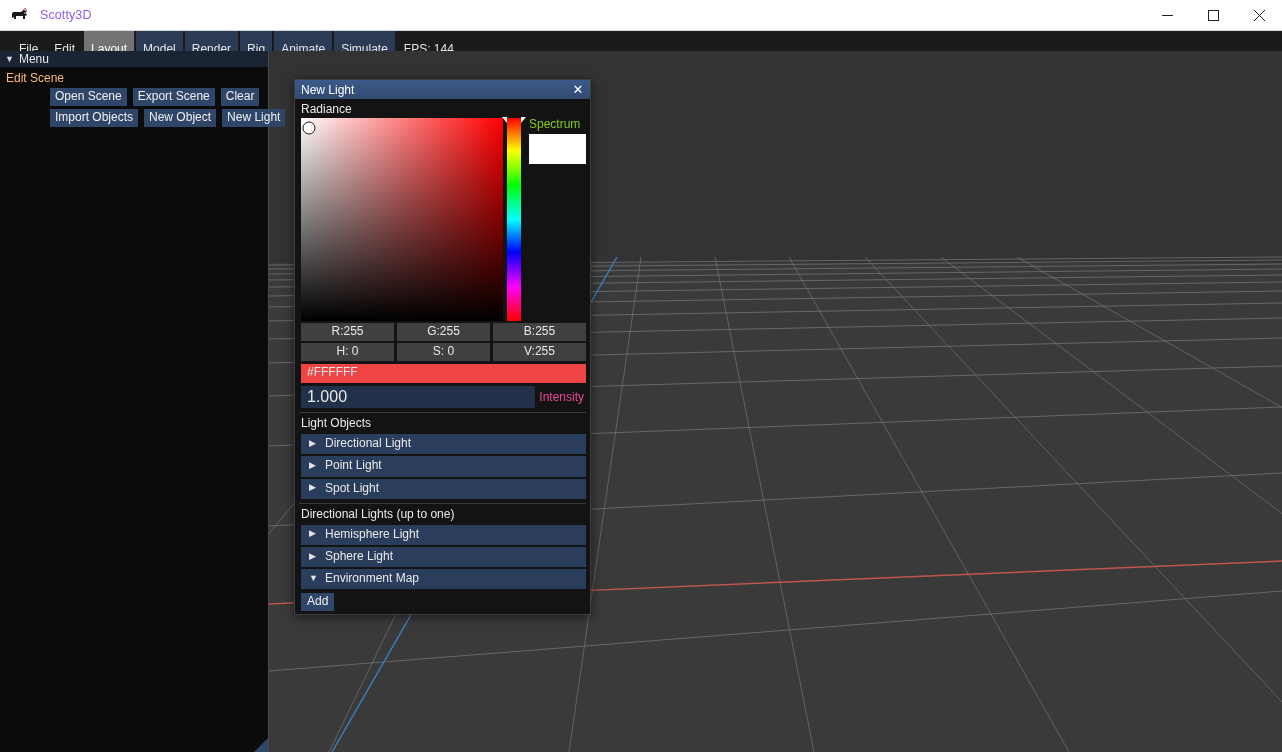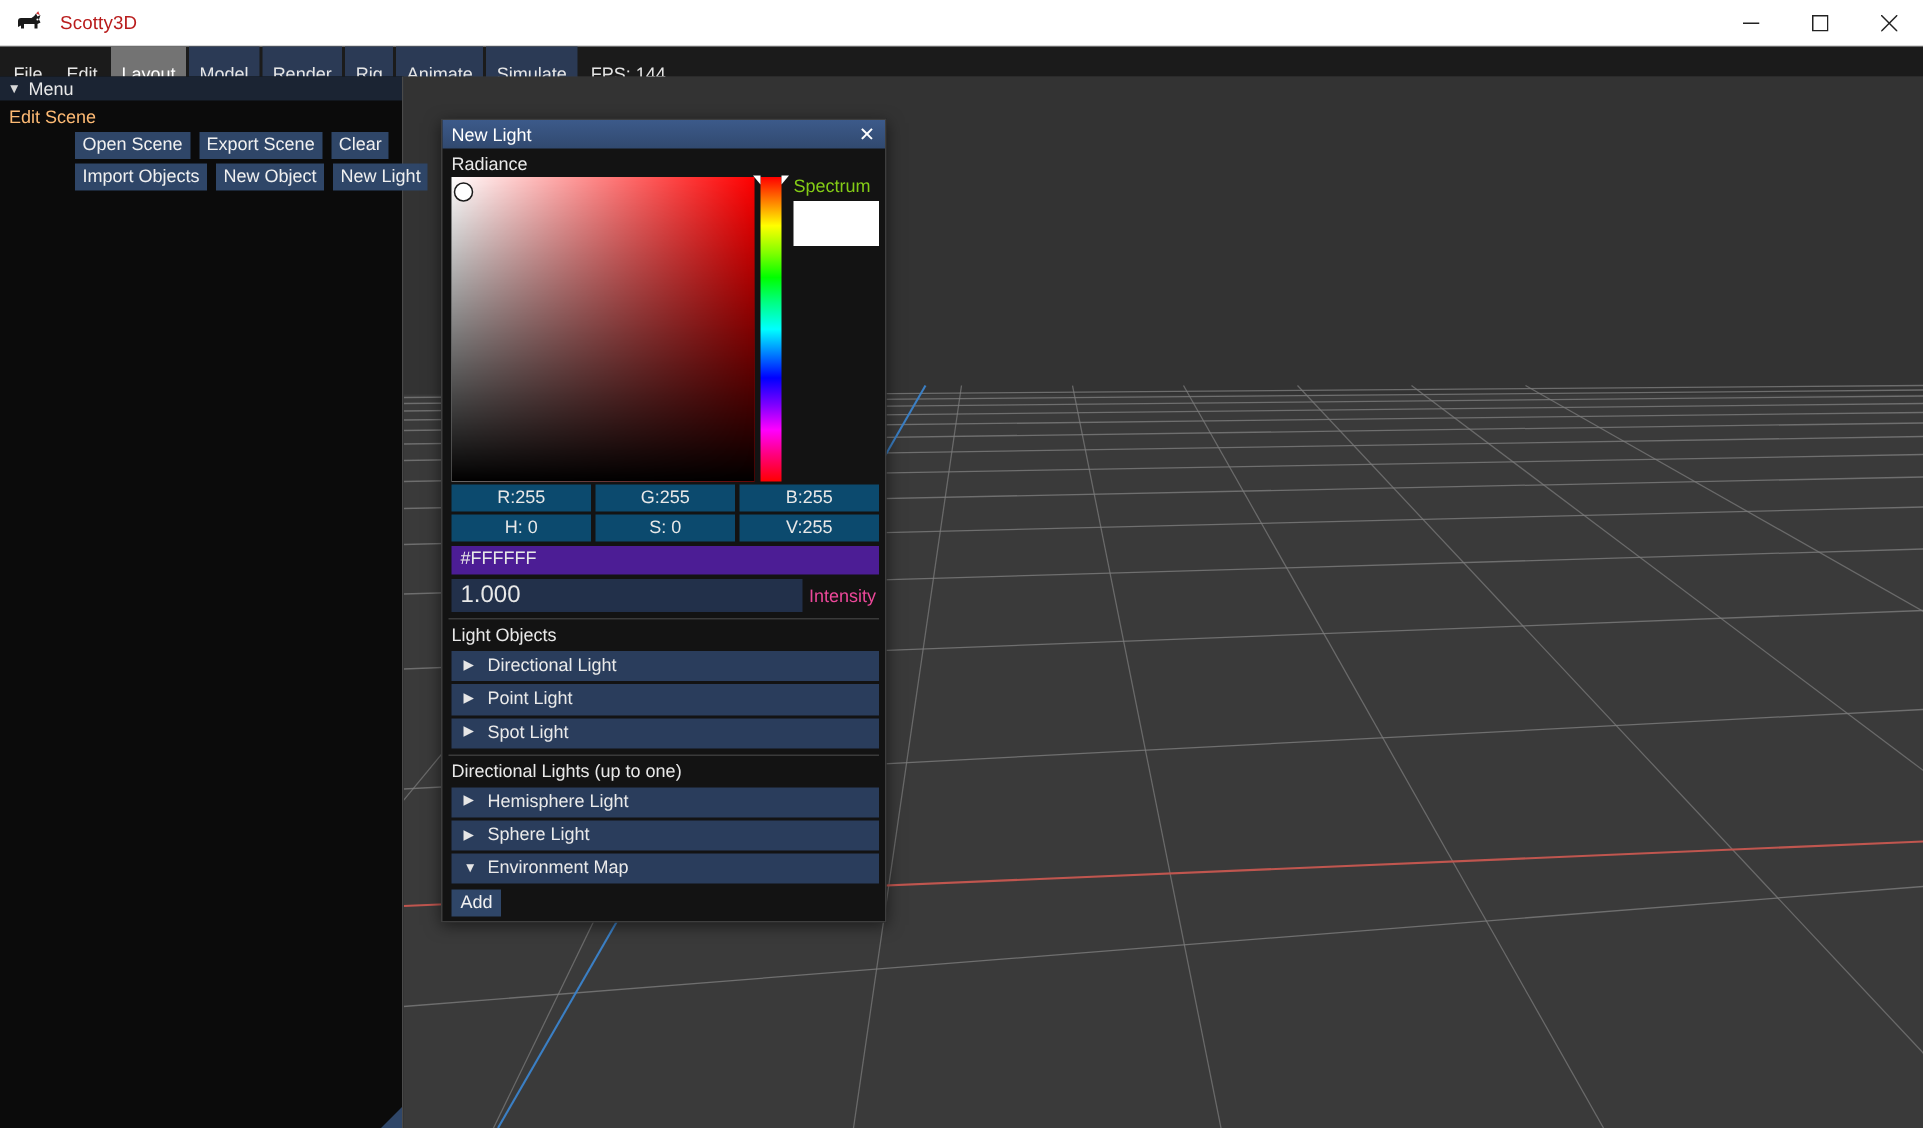--- a/index.html
+++ b/index.html
@@ -13,34 +13,34 @@
   #app { position:relative; width:1282px; height:752px; background:#3a3a3a; }
 
   
   .titlebar {
     position:absolute; left:0; top:0; width:1282px; height:31px;
     background:#ffffff; border-bottom:1px solid #d9d9d9;
     display:flex; align-items:center;
   }
   .tb-icon { width:20px; height:18px; margin-left:10px; position:relative; }
   .tb-title {
-    margin-left:10px; font-size:12.5px; color:#b91c1c; letter-spacing:.1px;
+    margin-left:10px; font-size:12.5px; color:#8b5cf6; letter-spacing:.1px;
   }
   .tb-spacer { flex:1; }
   .winbtn {
     width:46px; height:31px; display:flex; align-items:center; justify-content:center;
     color:#333;
   }
   .winbtn svg { display:block; }
 
   
   .menubar {
     position:absolute; left:0; top:31px; width:1282px; height:36px;
     background:#1b1b1b; display:flex; align-items:stretch;
-    padding-left:2px; gap:2px;
+    padding-left:12px; gap:2px;
   }
   .menu-item {
     display:flex; align-items:center; padding:0 7px;
     font-size:12px; color:#e6e6e6; background:#2b3a55;
     line-height:1;
   }
   .menu-item.plain { background:transparent; }
   .menu-item.active { background:#737373; color:#ffffff;text-align:right; }
   .menu-fps {
     display:flex; align-items:center; padding:0 7px;
@@ -126,25 +126,25 @@
   .hue-mark.r { right:-5px; border-right:5px solid transparent; }
 
   .spectrum-col { flex:1; padding-left:4px; }
   .spectrum-lbl { font-size:12px; color:#84cc16; line-height:1.1; }
   .spectrum-swatch {
     margin-top:3px; width:57px; height:30px; background:#ffffff;
   }
 
   .field-row { display:flex; gap:3px; padding:2px 2px 0 4px; }
   .field {
-    flex:1; background:#0c4a6e; color:#e8e8e8; font-size:12px;
+    flex:1; background:#404040; color:#e8e8e8; font-size:12px;
     text-align:center; padding:2px 0 3px 0; line-height:1.1;
   }
   .field-full {
-    margin:3px 2px 0 4px; background:#4c1d95; color:#e8e8e8;
+    margin:3px 2px 0 4px; background:#ef4444; color:#e8e8e8;
     font-size:12px; padding:2px 0 3px 6px; line-height:1.1;
   }
   .intensity-row { display:flex; align-items:center; gap:4px; margin:3px 2px 0 4px; }
   .intensity-input {
     flex:1; background:#22304a; color:#e8e8e8; font-size:16px;
     padding:2px 0 3px 6px; line-height:1.1;
   }
   .intensity-lbl { font-size:12px; color:#ec4899; white-space:nowrap; padding-right:2px; }
 
   .divider { height:1px; background:#3a3a3a; margin:4px 2px 2px 2px; }

